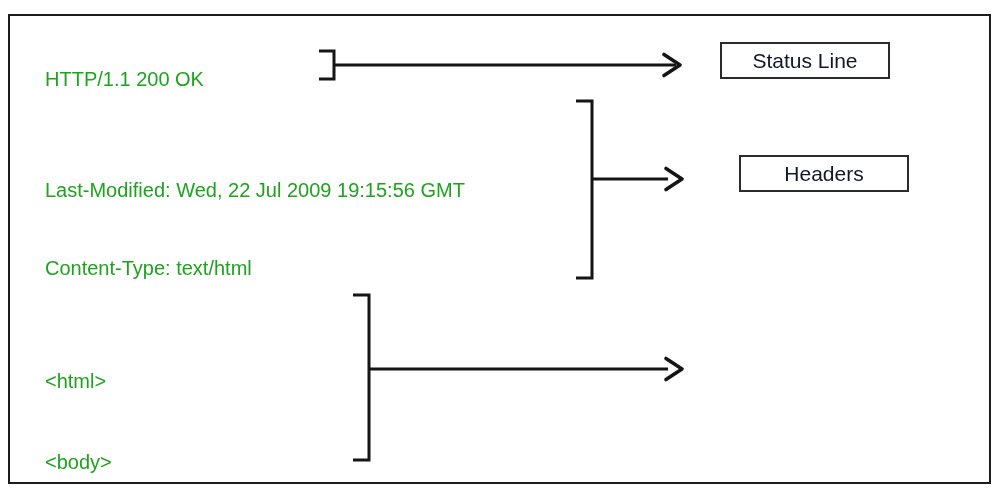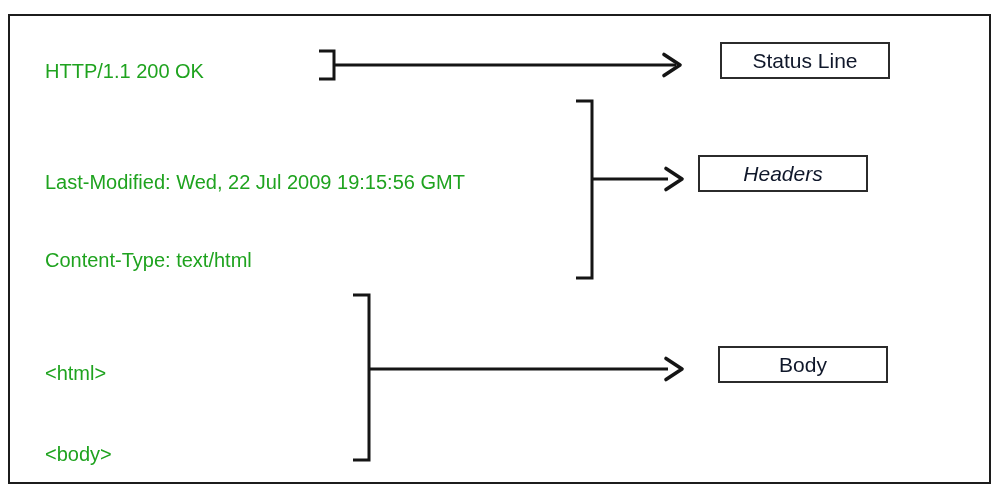--- a/index.html
+++ b/index.html
@@ -23,20 +23,21 @@
     height: 470px;
     border: 2px solid #1c1c1c;
     background: #ffffff;
     box-sizing: border-box;
   }
   .green-text {
     position: absolute;
     color: #1fa31f;
     font-size: 20px;
     white-space: pre;
+    margin-top: 8px;
   }
   .status-line-text {
     left: 45px;
     top: 58px;
     line-height: 26px;
   }
   .headers-block {
     left: 45px;
     top: 117px;
     line-height: 26px;
@@ -71,21 +72,21 @@
     border: 2px solid #2b2b2b;
     background: #ffffff;
     box-sizing: border-box;
     display: flex;
     align-items: center;
     justify-content: center;
     color: #0f172a;
     font-size: 21px;
   }
   .status-line-box { left: 720px; top: 42px; }
-  .headers-box     { left: 698px; top: 155px; font-style: italic; }
+  .headers-box     { left: 739px; top: 155px; }
   .body-box        { left: 718px; top: 346px; }
 </style>
 </head>
 <body>
 
 <div class="canvas">
 
   <div class="outer-border"></div>
 
   <div class="green-text status-line-text">HTTP/1.1 200 OK</div>
@@ -116,15 +117,14 @@
 
     <path class="stroke" d="M353,295 H369 V460 H353"></path>
     <line class="stroke" x1="369" y1="369" x2="668" y2="369"></line>
     <polyline class="head" points="666,358.5 682,369 666,379.5"></polyline>
   </svg>
 
   <div class="label-box status-line-box">Status Line</div>
 
   <div class="label-box headers-box">Headers</div>
 
-  <div class="label-box body-box">Body</div>
 
 </div>
 
 </body></html>

